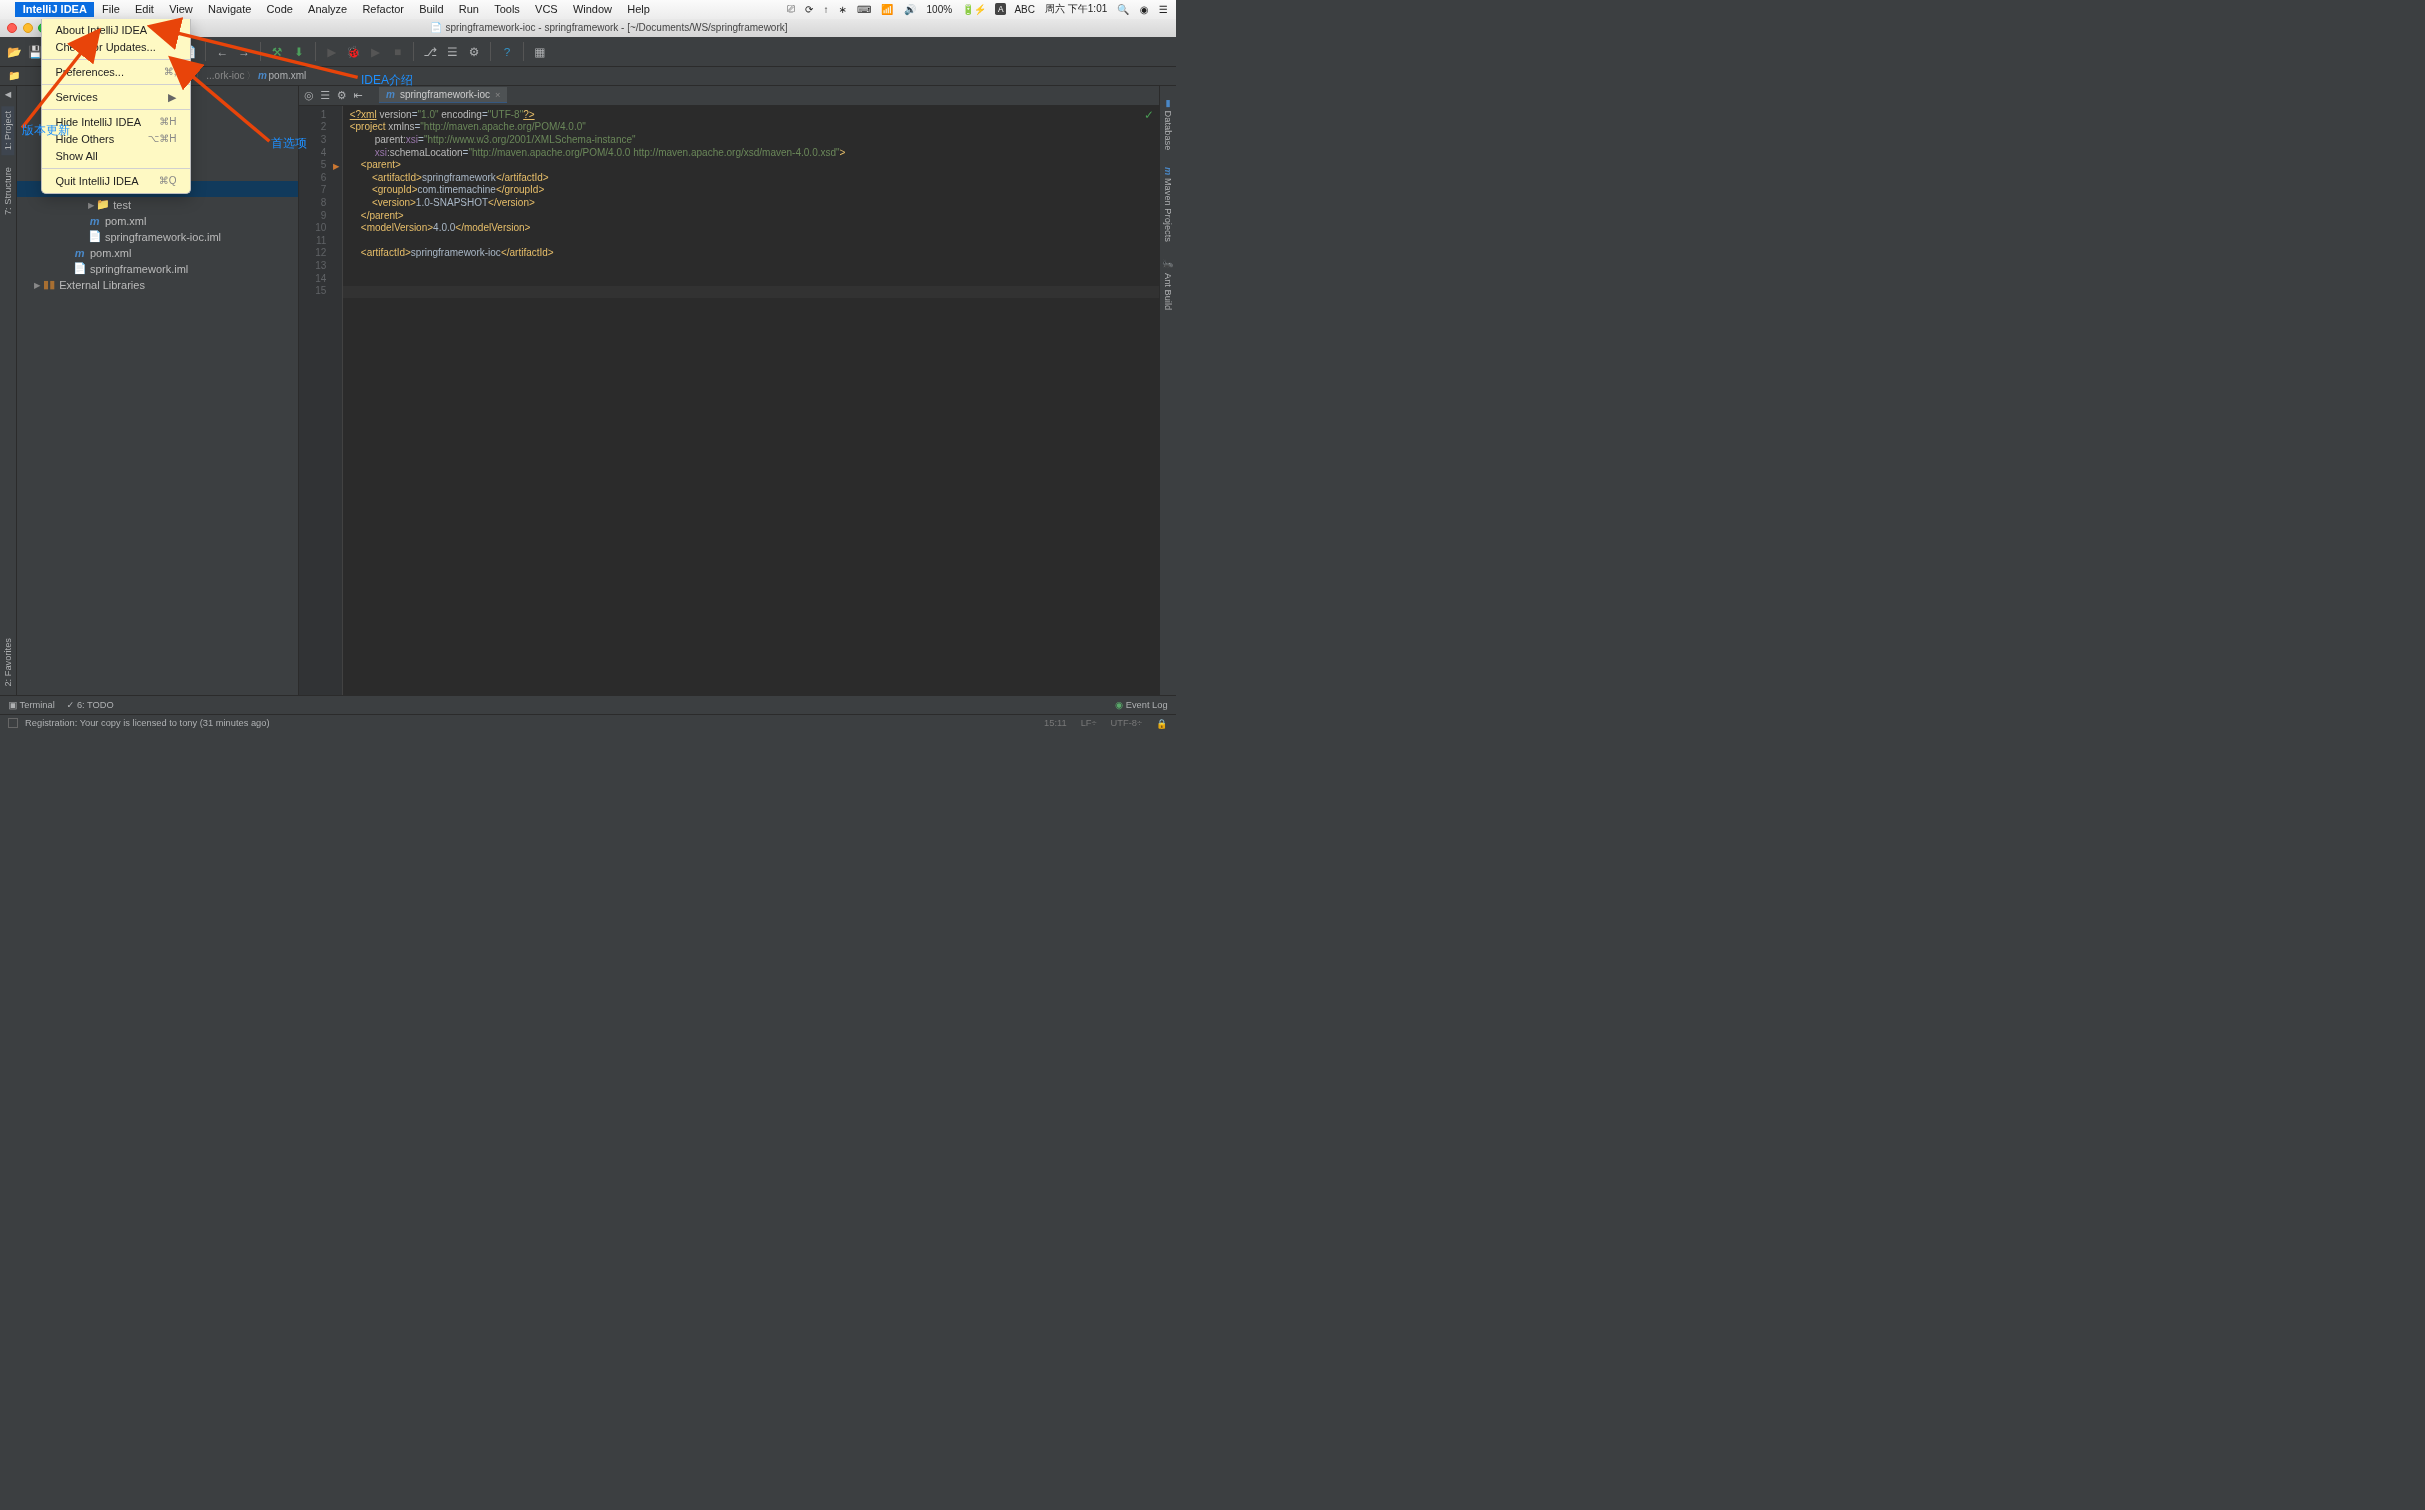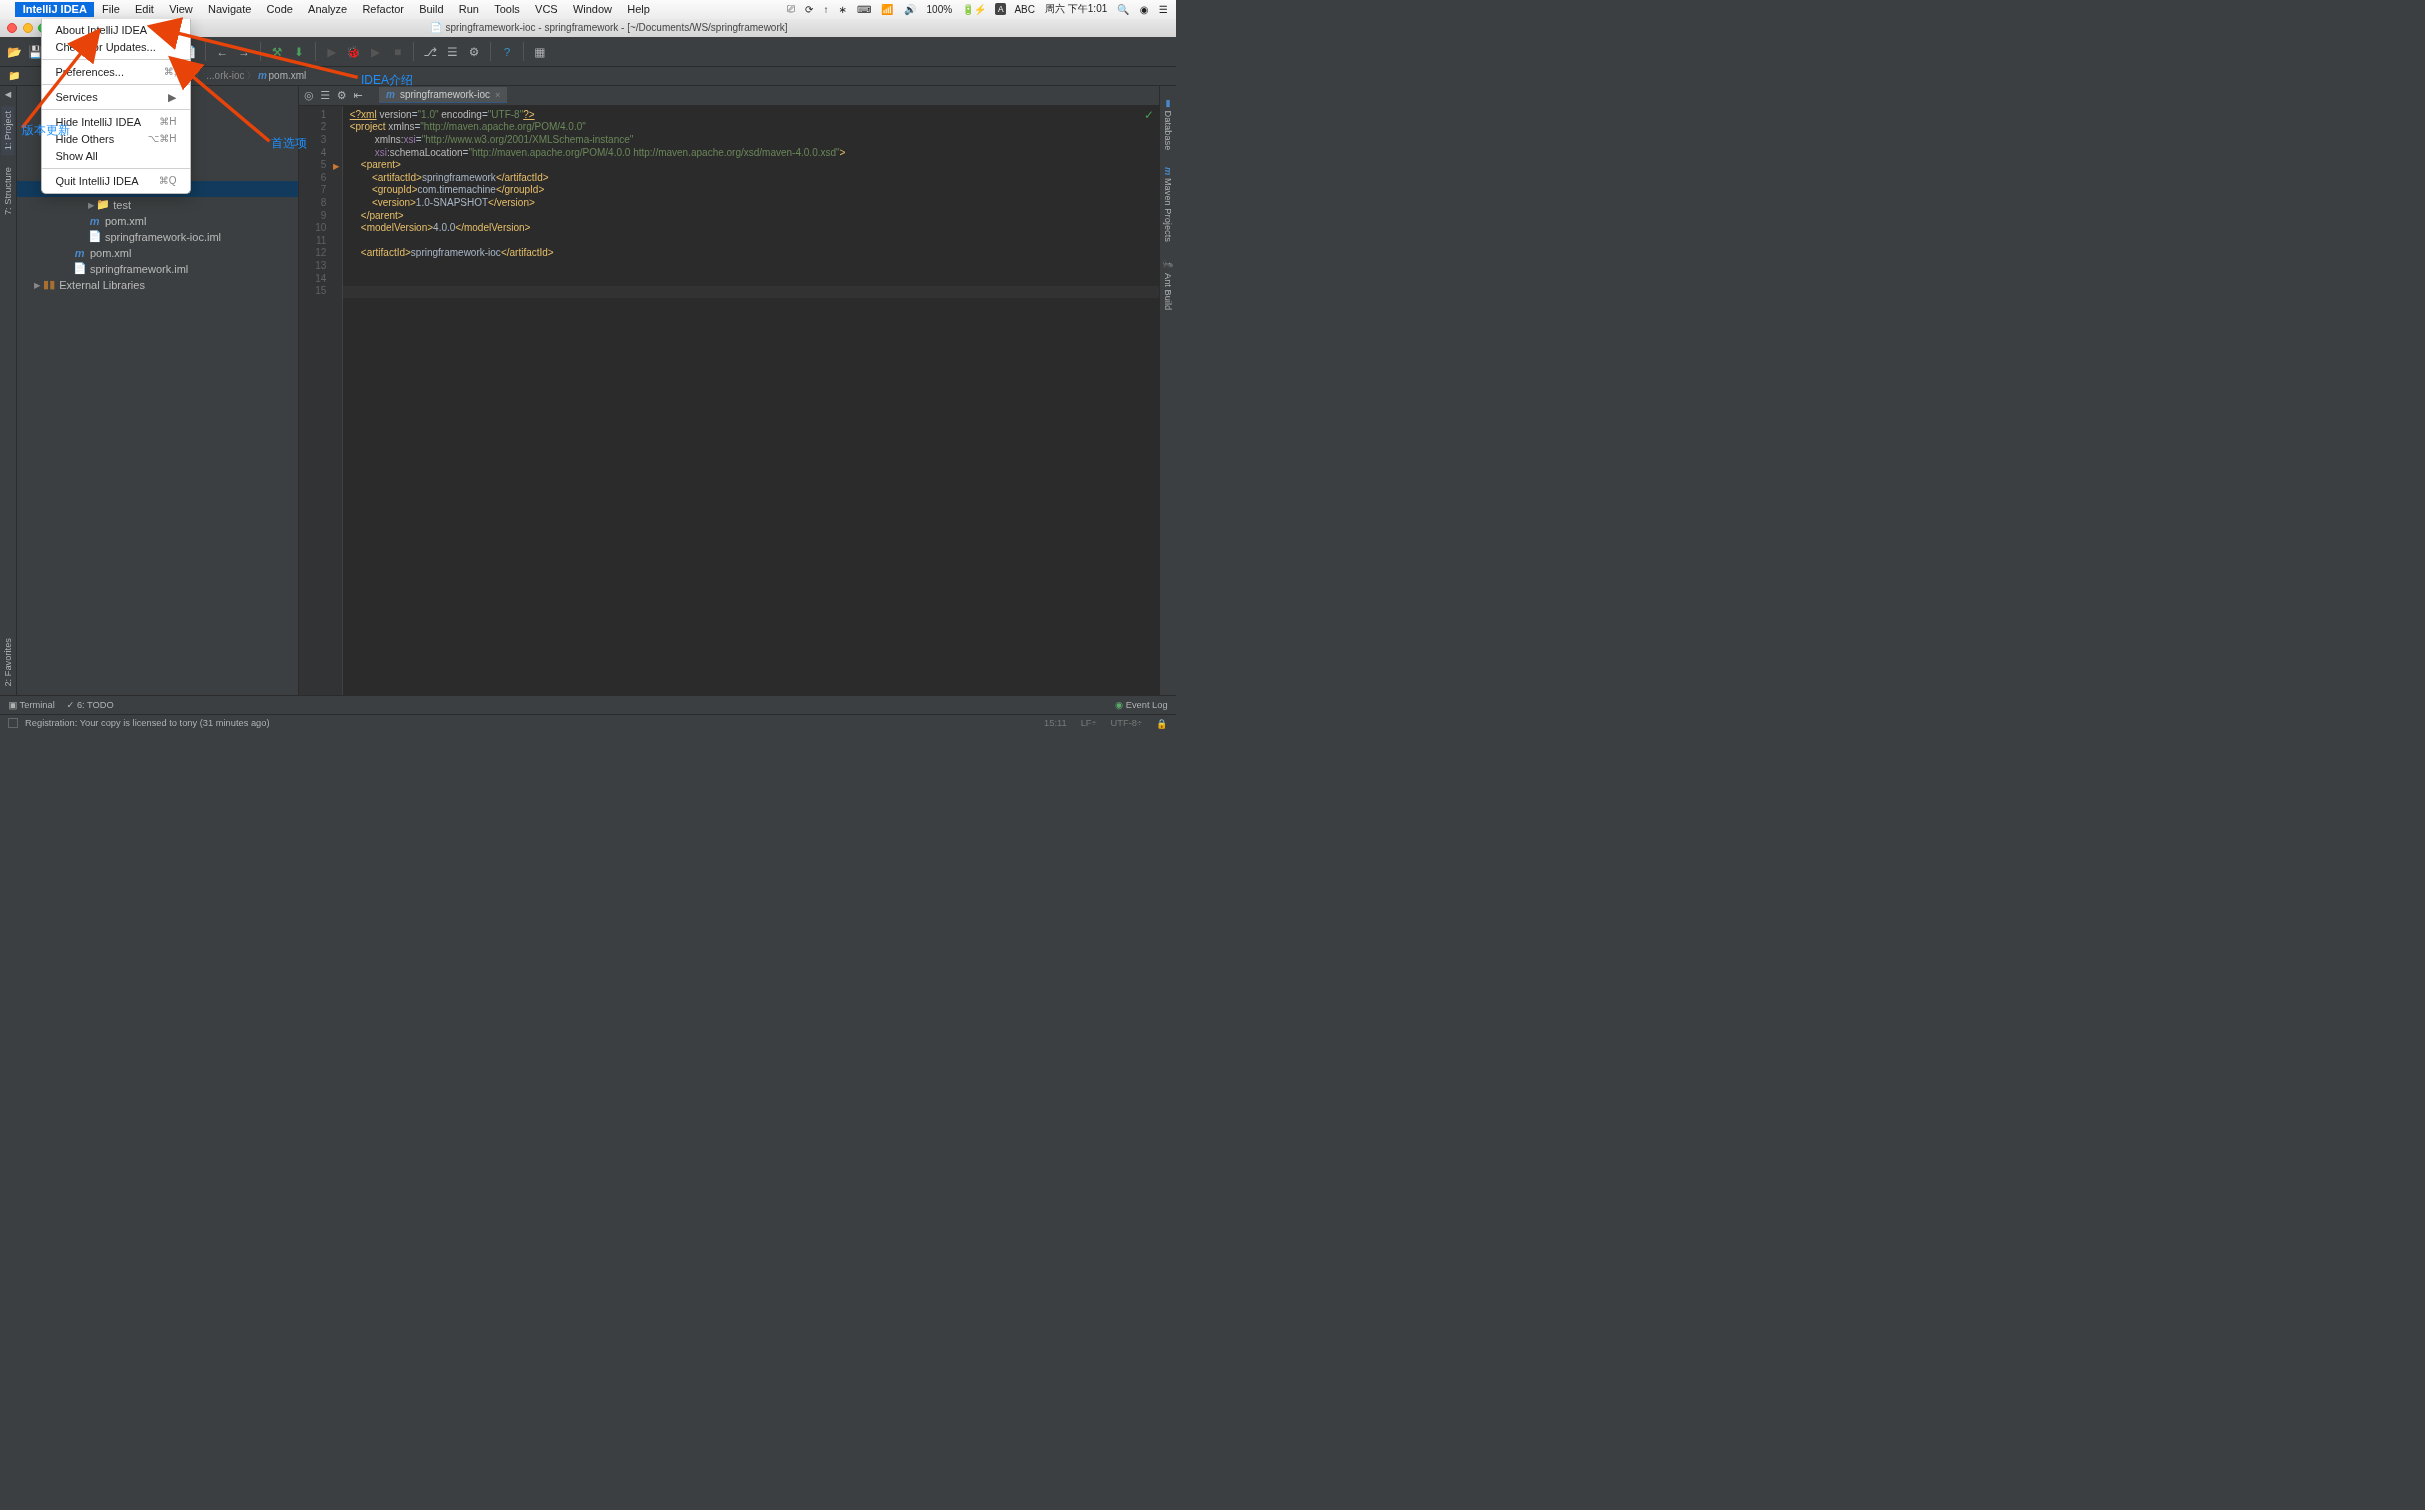--- a/index.html
+++ b/index.html
@@ -8,21 +8,21 @@
 
 .mac-menubar { height: 18.5px; background: linear-gradient(#fbfbfb,#ececec); display: flex; align-items: center; padding: 0 6.7px; color: #222; font-size: 11px; position: relative; z-index: 100; }
 .mac-menubar .apple { font-size: 11.8px; margin-right: 8.4px; }
 .mac-menubar .menu-item { padding: 1.7px 7.6px; cursor: default; }
 .mac-menubar .menu-item.active { background: #0a6de1; color: #fff; font-weight: 600; }
 .mac-menubar .spacer { flex: 1; }
 .mac-menubar .tray { display: flex; align-items: center; gap: 6.7px; font-size: 10px; }
 .mac-menubar .tray span { padding: 0 1.7px; }
 
 
-.dropdown { position: absolute; top: 18.5px; left: 41px; width: 150px; background: #ffffff; border: 0.8px solid #bdbdbd; border-top: none; box-shadow: 0 5px 15px rgba(0,0,0,.25); z-index: 200; padding: 3.4px 0; border-radius: 0 0 5px 5px; }
+.dropdown { position: absolute; top: 18.5px; left: 41px; width: 150px; background: #fef9c3; border: 0.8px solid #bdbdbd; border-top: none; box-shadow: 0 5px 15px rgba(0,0,0,.25); z-index: 200; padding: 3.4px 0; border-radius: 0 0 5px 5px; }
 .dropdown .item { display: flex; justify-content: space-between; padding: 2.5px 13.5px; color: #222; font-size: 11px; }
 .dropdown .sep { height: 0.8px; background: #d0d0d0; margin: 3.4px 0; }
 .dropdown .sc { color: #888; font-size: 10px; }
 .dropdown .sub-arrow { color: #666; }
 
 
 .titlebar { height: 18.5px; background: linear-gradient(#e8e8e8,#d5d5d5); display: flex; align-items: center; padding: 0 6.7px; position: relative; z-index: 50; }
 .traffic { display: flex; gap: 5.9px; }
 .traffic .dot { width: 10px; height: 10px; border-radius: 50%; }
 .dot.red { background: #ff5f56; border:0.8px solid #e33e32; }
@@ -310,21 +310,21 @@
           <div>15</div>
       </div>
       <div class="gutter-marks">
         <div style="height:51px;"></div>
         <div style="color:#cc7832;font-size:8.4px;">▶</div>
       </div>
       <div class="code">
         <div class="cursor-line" style="top:180px;"></div>
 <div class="line"><span class="proc">&lt;?xml</span> <span class="attr">version</span>=<span class="str">"1.0"</span> <span class="attr">encoding</span>=<span class="str">"UTF-8"</span><span class="proc">?&gt;</span></div>
 <div class="line"><span class="tag">&lt;project</span> <span class="attr">xmlns</span>=<span class="str">"http://maven.apache.org/POM/4.0.0"</span></div>
-<div class="line">         <span class="attr">xmlns:</span><span class="ns">xsi</span>=<span class="str">"http://www.w3.org/2001/XMLSchema-instance"</span></div>
+<div class="line">         <span class="attr">parent:</span><span class="ns">xsi</span>=<span class="str">"http://www.w3.org/2001/XMLSchema-instance"</span></div>
 <div class="line">         <span class="ns">xsi</span><span class="attr">:schemaLocation</span>=<span class="str">"http://maven.apache.org/POM/4.0.0 http://maven.apache.org/xsd/maven-4.0.0.xsd"</span><span class="tag">&gt;</span></div>
 <div class="line">    <span class="tag">&lt;parent&gt;</span></div>
 <div class="line">        <span class="tag">&lt;artifactId&gt;</span>springframework<span class="tag">&lt;/artifactId&gt;</span></div>
 <div class="line">        <span class="tag">&lt;groupId&gt;</span>com.timemachine<span class="tag">&lt;/groupId&gt;</span></div>
 <div class="line">        <span class="tag">&lt;version&gt;</span>1.0-SNAPSHOT<span class="tag">&lt;/version&gt;</span></div>
 <div class="line">    <span class="tag">&lt;/parent&gt;</span></div>
 <div class="line">    <span class="tag">&lt;modelVersion&gt;</span>4.0.0<span class="tag">&lt;/modelVersion&gt;</span></div>
 <div class="line"></div>
 <div class="line">    <span class="tag">&lt;artifactId&gt;</span>springframework-ioc<span class="tag">&lt;/artifactId&gt;</span></div>
 <div class="line"></div>

